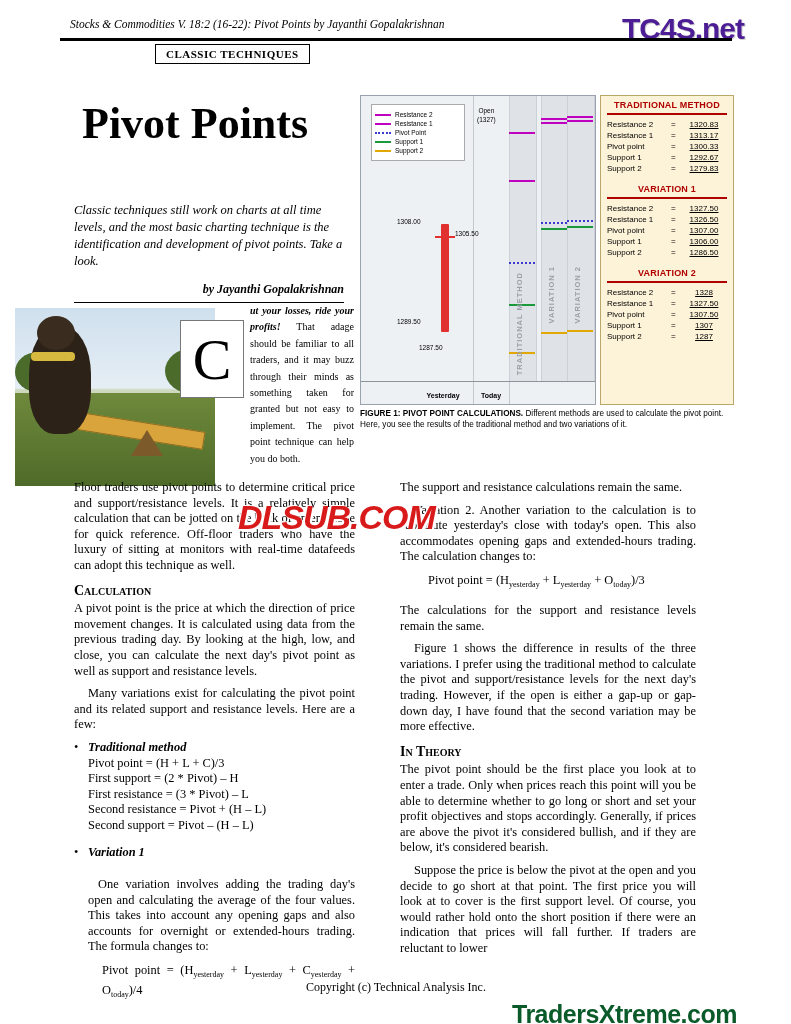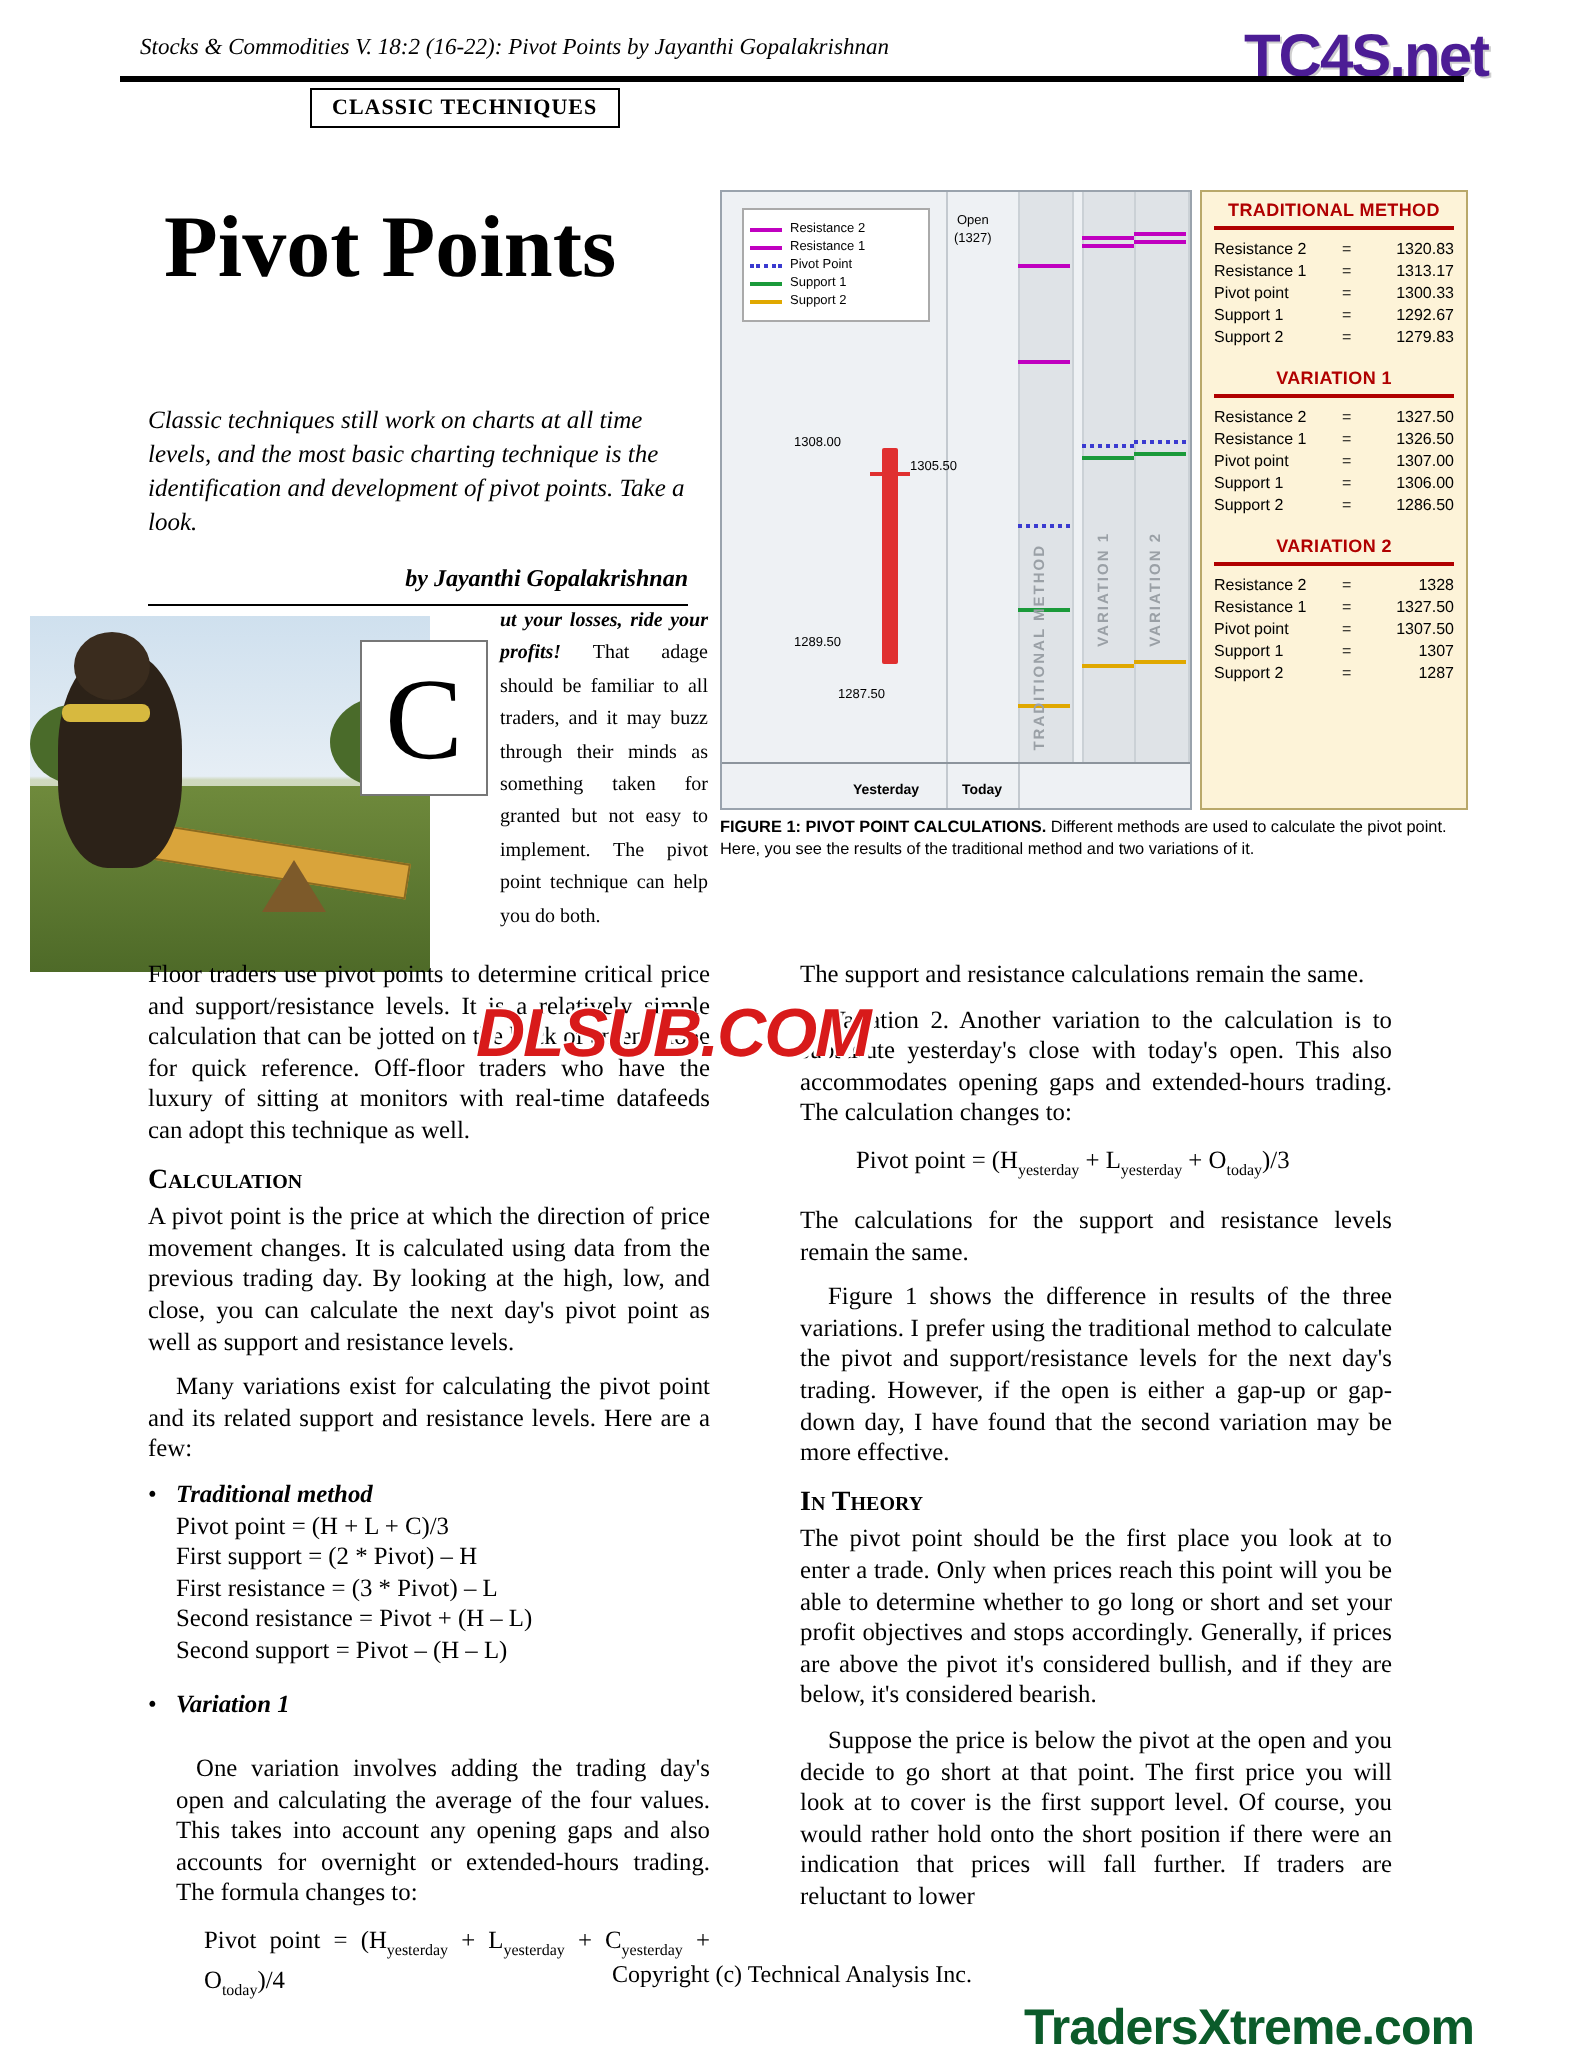--- a/index.html
+++ b/index.html
@@ -83,21 +83,21 @@
     color:#9aa0a6;writing-mode:vertical-rl;transform:rotate(180deg);letter-spacing:1px;}
   .vbar{position:absolute;width:26px;background:#dfe3e7;border-left:1px solid #cbd1d6;border-right:1px solid #cbd1d6;}
   .tbl{position:absolute;left:240px;top:0;width:132px;height:308px;background:#fdf3d8;
     border:1px solid #b9a86a;}
   .tbl h4{margin:0;padding:4px 0 3px 0;text-align:center;font-family:"Liberation Sans",sans-serif;
     font-size:9px;color:#b00000;letter-spacing:.2px;}
   .tbl .rule{height:2px;background:#b00000;margin:0 6px 4px 6px;}
   .trow{display:flex;font-family:"Liberation Sans",sans-serif;font-size:8px;padding:1px 6px;}
   .trow .k{flex:1;}
   .trow .eq{width:10px;}
-  .trow .v{width:46px;text-align:right;}
+  .trow .v{width:46px;text-align:center;text-decoration:underline;}
   .figcap{position:absolute;left:0;top:314px;width:372px;font-family:"Liberation Sans",sans-serif;
     font-size:8.2px;line-height:10.6px;}
   .figcap b{font-size:8.2px;}
   
   .wm1{position:absolute;left:178px;top:488px;font-family:"Liberation Sans",sans-serif;
     font-weight:bold;font-style:italic;font-size:34px;color:#d81a1a;
     text-shadow:2px 2px 0 #fff, -1px -1px 0 #fff;letter-spacing:-1px;}
   .wm2{position:absolute;left:452px;top:990px;font-family:"Liberation Sans",sans-serif;
     font-weight:bold;font-size:25px;color:#0b5b2a;letter-spacing:-.5px;}
   .copyright{position:absolute;left:0;top:970px;width:672px;text-align:center;font-size:12px;}

